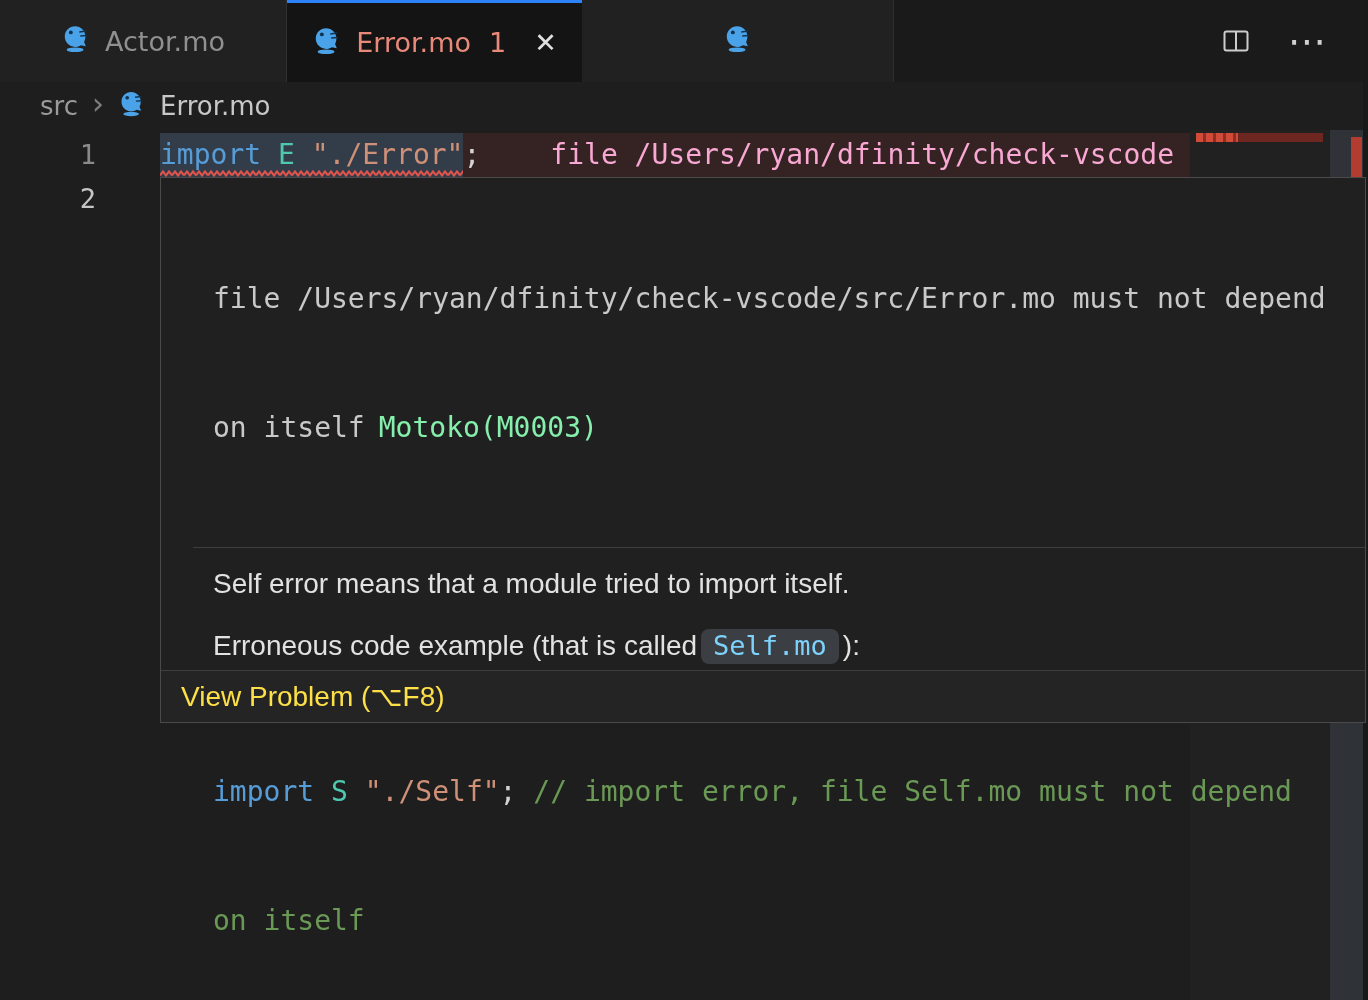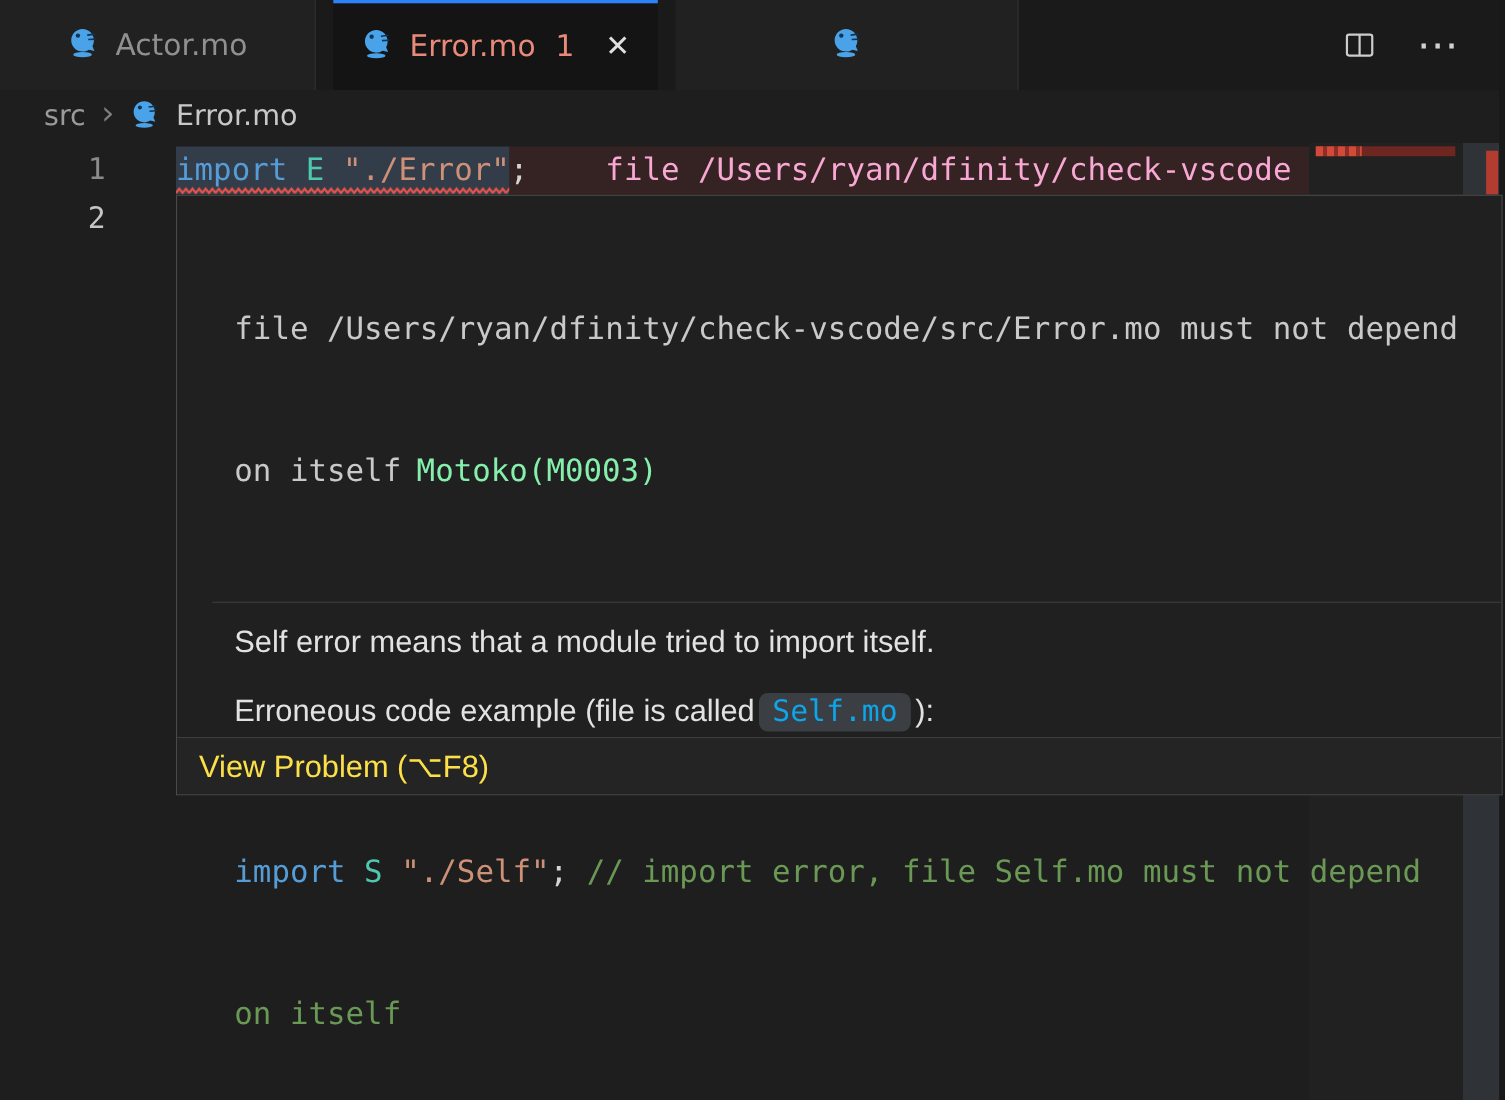--- a/index.html
+++ b/index.html
@@ -6,21 +6,21 @@
   html,body { background:#111; }
   .app {
     position:relative; width:1368px; height:1000px;
     background:#1e1e1e; overflow:hidden;
     font-family:"DejaVu Sans", sans-serif;
     -webkit-font-smoothing:antialiased;
   }
   
   .tabbar {
     position:absolute; top:0; left:0; width:1368px; height:82px;
-    background:#1a1a1a; display:flex; align-items:stretch;gap:16px;
+    background:#1a1a1a; display:flex; align-items:stretch;
   }
   .tab {
     display:flex; align-items:center; justify-content:center; gap:14px;
     font-size:27px; cursor:pointer; position:relative;
   }
   .tab.inactive { background:#212121; color:#909090; border-right:1px solid #303030; }
   .tab.active  { background:#141414; color:#e8897a; border-top:3px solid #2e82f7; }
   .tab-close { color:#e0e0e0; font-size:27px; margin-left:14px; cursor:pointer; }
   .tab-badge { margin-left:4px; }
   .tab-actions { margin-left:auto; display:flex; align-items:center; gap:36px; padding-right:42px; }
@@ -73,21 +73,21 @@
     white-space:pre-wrap;
   }
   .hov-source { color:#86efac; margin-left:14px; }
   .hov-body {
     padding:2px 20px 10px; font-family:"Liberation Sans", sans-serif;
     font-size:28px; line-height:40px; color:#e2e2e2;
   }
   .hov-p1 { margin-top:14px; }
   .hov-p2 { margin-top:22px; }
   .chip {
-    font-family:"DejaVu Sans Mono", monospace; font-size:27px; color:#0ea5e9;
+    font-family:"DejaVu Sans Mono", monospace; font-size:27px; color:#7dd3fc;
     background:#3b3e43; border-radius:8px; padding:1px 12px 3px; margin:0 4px;
   }
   .hov-code { margin-top:18px; font-family:"DejaVu Sans Mono", monospace;
     font-size:28px; line-height:43px; white-space:pre; }
   .hov-status {
     position:absolute; left:0; right:0; bottom:0; height:52px;
     background:#242424; border-top:1px solid #3d3d3d;
     display:flex; align-items:center; gap:42px; padding:0 20px;
     font-family:"Liberation Sans", sans-serif; font-size:28px;
   }
@@ -189,21 +189,21 @@
   <div class="right-edge"></div>
 
   <div class="hover">
     <div class="hov-header">
       <div>file /Users/ryan/dfinity/check-vscode/src/Error.mo must not depend</div>
       <div><span>on itself</span><span class="hov-source">Motoko(M0003)</span></div>
     </div>
     <div class="hov-body">
       <div class="hov-p1">Self error means that a module tried to import itself.</div>
       <div class="hov-p2">
-        <span>Erroneous code example (file is called</span><span class="chip">Self.mo</span><span>):</span>
+        <span>Erroneous code example (that is called</span><span class="chip">Self.mo</span><span>):</span>
       </div>
       <div class="hov-code">
         <div><span class="tok-kw">import</span><span class="tok-type"> S </span><span class="tok-str">"./Self"</span><span class="tok-punct">;</span><span class="tok-comment"> // import error, file Self.mo must not depend</span></div>
         <div class="tok-comment">on itself</div>
         
         
       </div>
 
     </div>
     <div class="hov-status">

